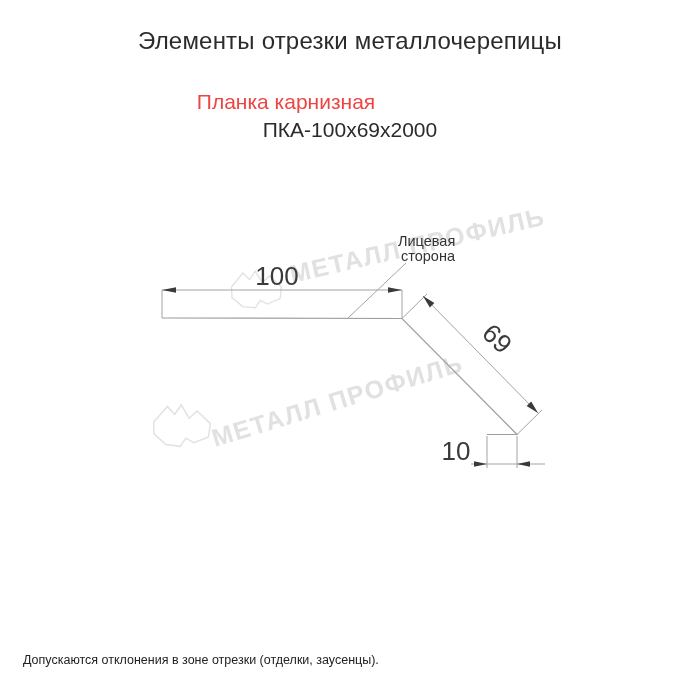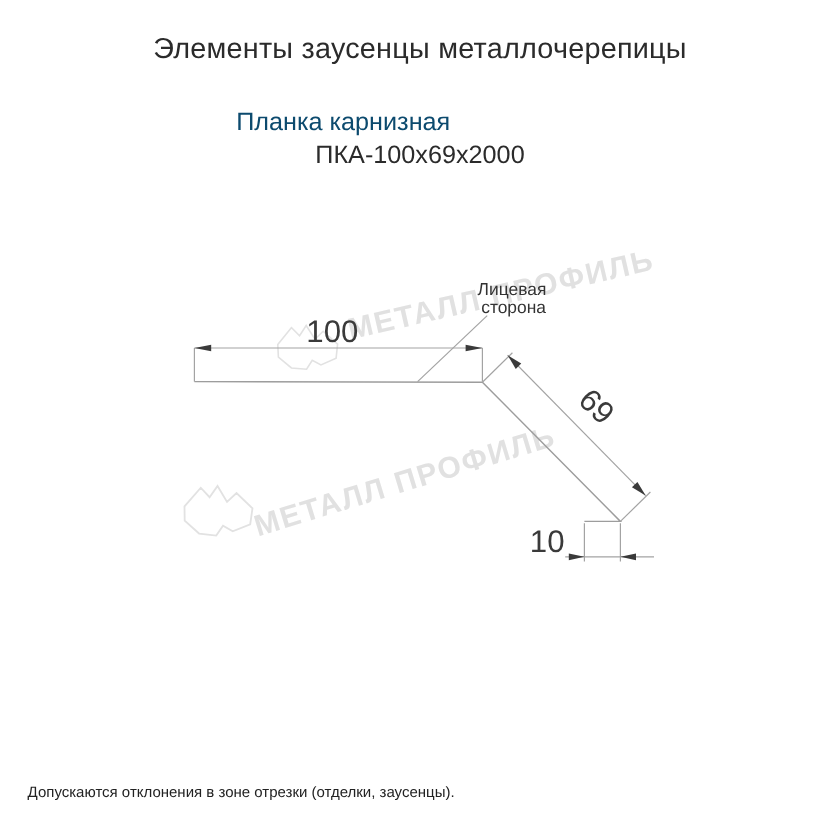--- a/index.html
+++ b/index.html
@@ -12,21 +12,21 @@
     color: #2e2e2e;
   }
   .page { position: absolute; inset: 0; }
   .title {
     position: absolute; top: 27px; left: 0; width: 700px;
     text-align: center; font-size: 24px; letter-spacing: 0.2px;
     color: #2b2b2b;
   }
   .sub1 {
     position: absolute; top: 90px; left: 0; width: 572px;
-    text-align: center; font-size: 21px; color: #0c4a6e;
+    text-align: center; font-size: 21px; color: #ef4444;
   }
   .sub2 {
     position: absolute; top: 118px; left: 0; width: 700px;
     text-align: center; font-size: 21px; color: #2b2b2b;
   }
   svg.drawing { position: absolute; top: 0; left: 0; }
   .footer {
     position: absolute; left: 23px; top: 651px;
     font-size: 12.5px; line-height: 18px; color: #222222;
   }
@@ -37,21 +37,21 @@
   .lbltxt { fill: #333333; font-size: 14.5px; font-family: "Liberation Sans", sans-serif; }
   .wmtxt  { fill: #e1e1e1; font-size: 25px; font-weight: bold; letter-spacing: 1.5px;
             font-family: "Liberation Sans", sans-serif; }
   .wmcrest { stroke: #e2e2e2; stroke-width: 1.4; fill: none; }
 </style>
 </head>
 <body>
 
 <div class="page">
 
-  <div class="title">Элементы заусенцы металлочерепицы</div>
+  <div class="title">Элементы отрезки металлочерепицы</div>
   <div class="sub1">Планка карнизная</div>
   <div class="sub2">ПКА-100х69х2000</div>
 
   <svg class="drawing" width="700" height="700" viewBox="0 0 700 700" xmlns="http://www.w3.org/2000/svg">
 
     <g>
       <path class="wmcrest" transform="translate(224,268) rotate(-8) scale(0.95)" d="M 19,8 L 5,21 L 4,32 L 14,43 L 27,46 L 33,39 L 40,44 L 54,40 L 57,28 L 46,15 L 38,21 L 32,8 L 25,16 Z"></path>
       <text class="wmtxt" transform="translate(292,283) rotate(-13)">МЕТАЛЛ ПРОФИЛЬ</text>
     </g>
     <g>

